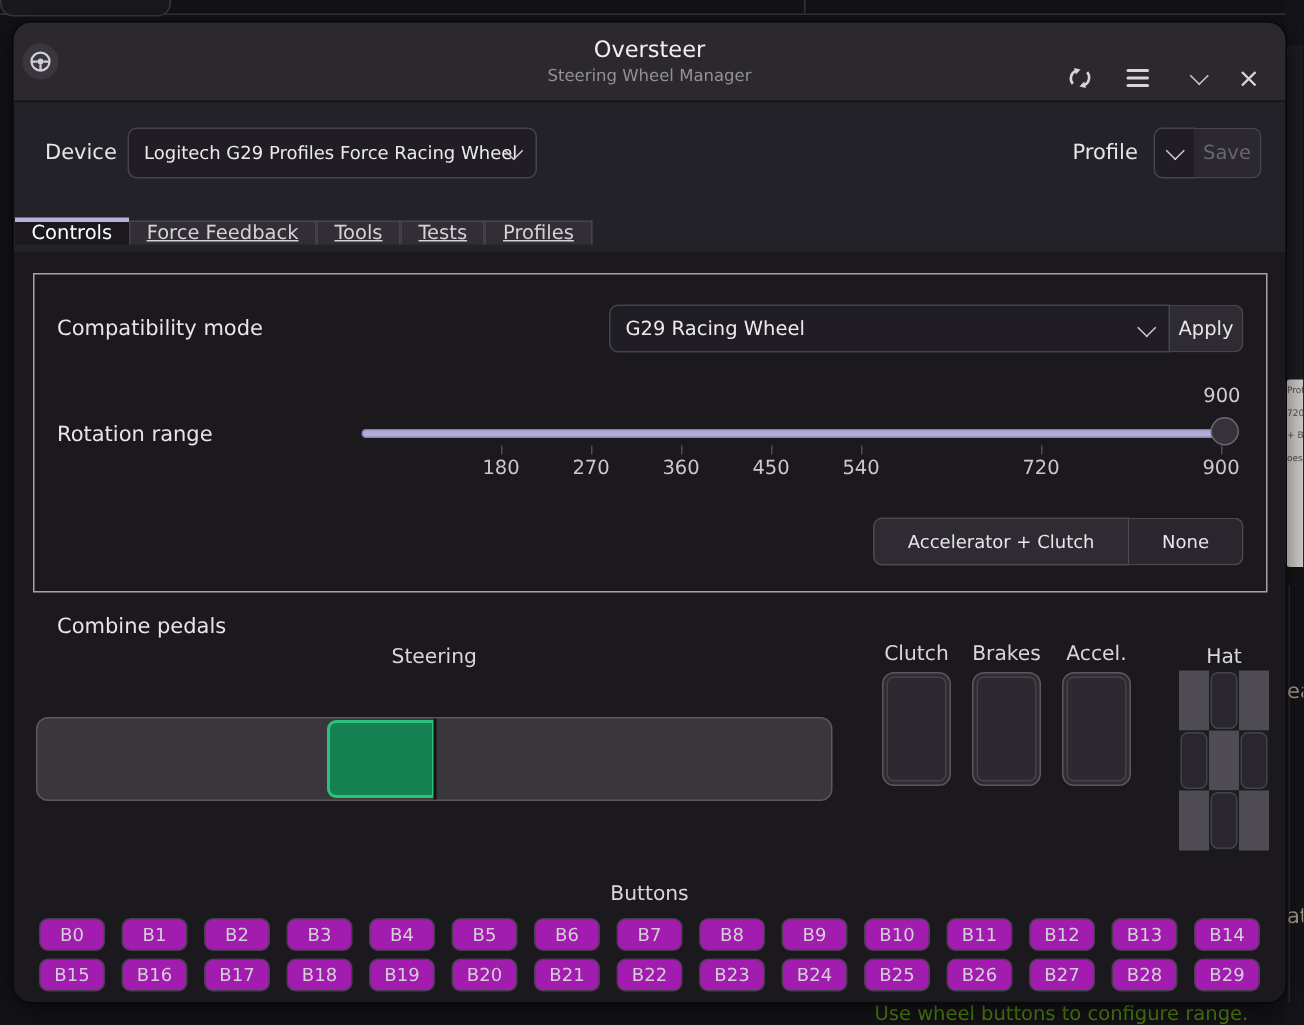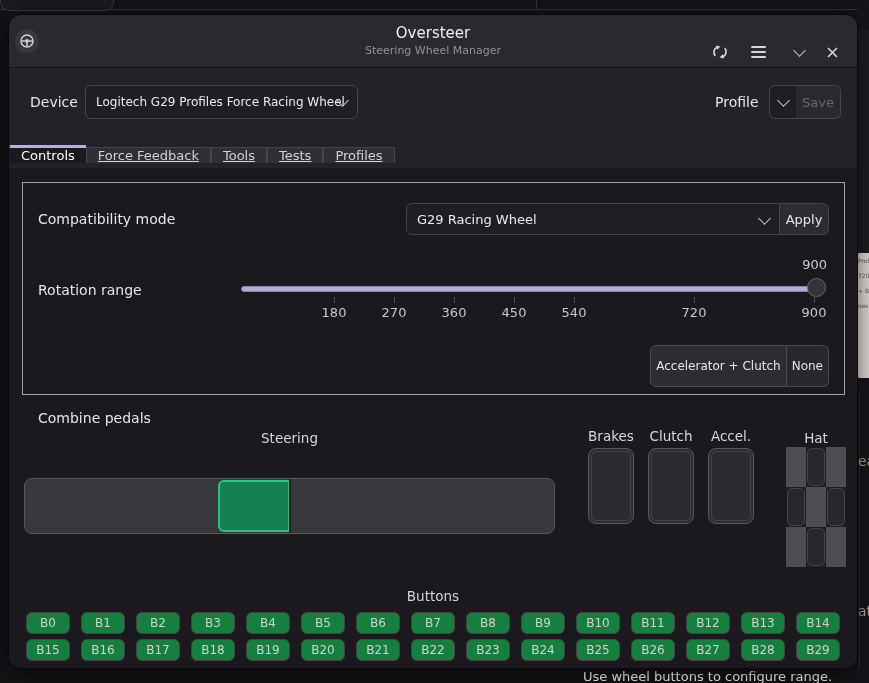--- a/index.html
+++ b/index.html
@@ -9,21 +9,21 @@
 
   
   .bg-topline{left:0;top:9px;width:869px;height:1px;background:#36343a;}
   .bg-toptab{left:0;top:-9px;width:112px;height:18px;border:1px solid #3a383e;border-radius:9px;background:#1a191d;}
   .bg-toptick{left:536px;top:0;width:1px;height:9px;background:#36343a;}
   .bg-right{left:857px;top:0;width:12px;height:683px;background:#151418;}
   .bg-right-panel{left:857px;top:30px;width:12px;height:223px;background:#1c1b20;border-left:1px solid #2e2c32;border-radius:6px 0 0 0;}
   .bg-miniwin{left:857px;top:253px;width:12px;height:125px;background:#d4d0cc;border-radius:3px 0 0 3px;overflow:hidden;}
   .bg-miniwin span{display:block;font-size:6px;line-height:15px;color:#55504b;padding-left:1px;white-space:nowrap;}
   .bg-frag{left:858px;font-size:14px;color:#a99e90;}
-  .bg-hint{left:583px;top:669px;font-size:13px;color:#e5e5e5;white-space:nowrap;}
+  .bg-hint{left:583px;top:669px;font-size:13px;color:#4d7c0f;white-space:nowrap;}
   .bg-right-line{left:859px;top:390px;width:1px;height:278px;background:#2e2c32;}
 
   
   .window{left:9px;top:15px;width:848px;height:653px;background:#242229;border-radius:12px;
           overflow:hidden;box-shadow:0 3px 18px rgba(0,0,0,.6);outline:1px solid #09090b;}
 
   
   .headerbar{left:0;top:0;width:848px;height:52px;background:#2b282e;border-bottom:1px solid #141217;}
   .app-icon{left:6px;top:14px;width:24px;height:24px;border-radius:50%;background:#39363e;display:flex;align-items:center;justify-content:center;}
   .hb-title{left:0;top:9px;width:848px;text-align:center;font-size:15px;color:#f2eff4;}
@@ -66,21 +66,21 @@
   .tickmarks div:nth-child(1){left:93px}.tickmarks div:nth-child(2){left:153px}.tickmarks div:nth-child(3){left:213px}
   .tickmarks div:nth-child(4){left:273px}.tickmarks div:nth-child(5){left:333px}.tickmarks div:nth-child(6){left:453px}
   .tickmarks div:nth-child(7){left:573px}
   .ticklabels span:nth-child(1){left:93px}.ticklabels span:nth-child(2){left:153px}.ticklabels span:nth-child(3){left:213px}
   .ticklabels span:nth-child(4){left:273px}.ticklabels span:nth-child(5){left:333px}.ticklabels span:nth-child(6){left:453px}
   .ticklabels span:nth-child(7){left:573px}
   .slider-value{left:768px;top:242px;width:50px;text-align:right;font-size:13px;color:#cfccd1;}
 
   
   .pedal-group{top:330px;right:28px;height:32px;display:flex;}
-  .pg-btn{height:42px;display:flex;align-items:center;padding:0 5px;font-size:12px;color:#e8e5ea;background:#2e2c32;
+  .pg-btn{height:32px;display:flex;align-items:center;padding:0 22px;font-size:12px;color:#e8e5ea;background:#2e2c32;
           border:1px solid #4d4a51;border-left:none;cursor:pointer;box-sizing:border-box;white-space:nowrap;}
   .pg-btn:first-child{border-left:1px solid #4d4a51;border-radius:6px 0 0 6px;}
   .pg-btn:last-child{border-radius:0 6px 6px 0;background:#29272d;text-align:right;}
 
   
   .mon-label{font-size:13.5px;color:#d9d6db;text-align:center;}
   .steer-bar{left:15px;top:463px;width:531px;height:56px;background:#39363c;border:1.5px solid #5b585e;border-radius:8px;box-sizing:border-box;}
   .steer-fill{position:absolute;left:193px;top:1px;bottom:1px;width:72px;background:#158152;border:2px solid #2bc27c;border-radius:6px 0 0 6px;box-sizing:border-box;}
   .steer-center{position:absolute;left:264px;top:0;bottom:0;width:2px;background:#141316;}
   .pedals{left:579px;top:413px;display:flex;gap:14px;}
@@ -89,21 +89,21 @@
   .pedal .bar .inner{width:100%;height:100%;border:1px solid #454249;border-radius:5px;box-sizing:border-box;background:#2c2a30;}
   .hat-label{left:777px;top:415px;width:60px;}
   .hat{left:777px;top:432px;width:60px;height:120px;display:grid;grid-template-columns:20px 20px 20px;grid-template-rows:40px 40px 40px;}
   .hat .filler{background:#4f4c53;}
   .hat .dir{background:#1d1c21;padding:1px;box-sizing:border-box;}
   .hat .dir .pill{width:100%;height:100%;background:#29272d;border:1px solid #45424a;border-radius:5px;box-sizing:border-box;}
 
   
   .btns-label{left:0;top:573px;width:848px;}
   .btn-row{left:17px;display:flex;gap:11px;}
-  .btn-row .b{width:44px;height:22px;background:#15803d;border:1px solid #44414a;border-radius:6px;display:flex;align-items:center;
+  .btn-row .b{width:44px;height:22px;background:#a21caf;border:1px solid #44414a;border-radius:6px;display:flex;align-items:center;
               justify-content:center;font-size:12px;color:#d3d0d5;box-sizing:border-box;}
   svg{display:block;}
 </style>
 </head>
 <body>
 
 <div id="canvas">
 
   <div class="abs bg-topline"></div>
   <div class="abs bg-toptab"></div>
@@ -217,27 +217,27 @@
     </div>
 
     <div class="abs mon-label" style="left:15px;top:415px;width:531px;">Steering</div>
     <div class="abs steer-bar">
       <div class="steer-fill"></div>
       <div class="steer-center"></div>
     </div>
 
     <div class="abs pedals">
       <div class="pedal">
-        <div class="mon-label">Brakes</div>
+        <div class="mon-label">Clutch</div>
         <div class="bar">
             <div class="inner"></div>
           </div>
       </div>
       <div class="pedal">
-        <div class="mon-label">Clutch</div>
+        <div class="mon-label">Brakes</div>
         <div class="bar">
             <div class="inner"></div>
           </div>
       </div>
       <div class="pedal">
         <div class="mon-label">Accel.</div>
         <div class="bar">
             <div class="inner"></div>
           </div>
       </div>

